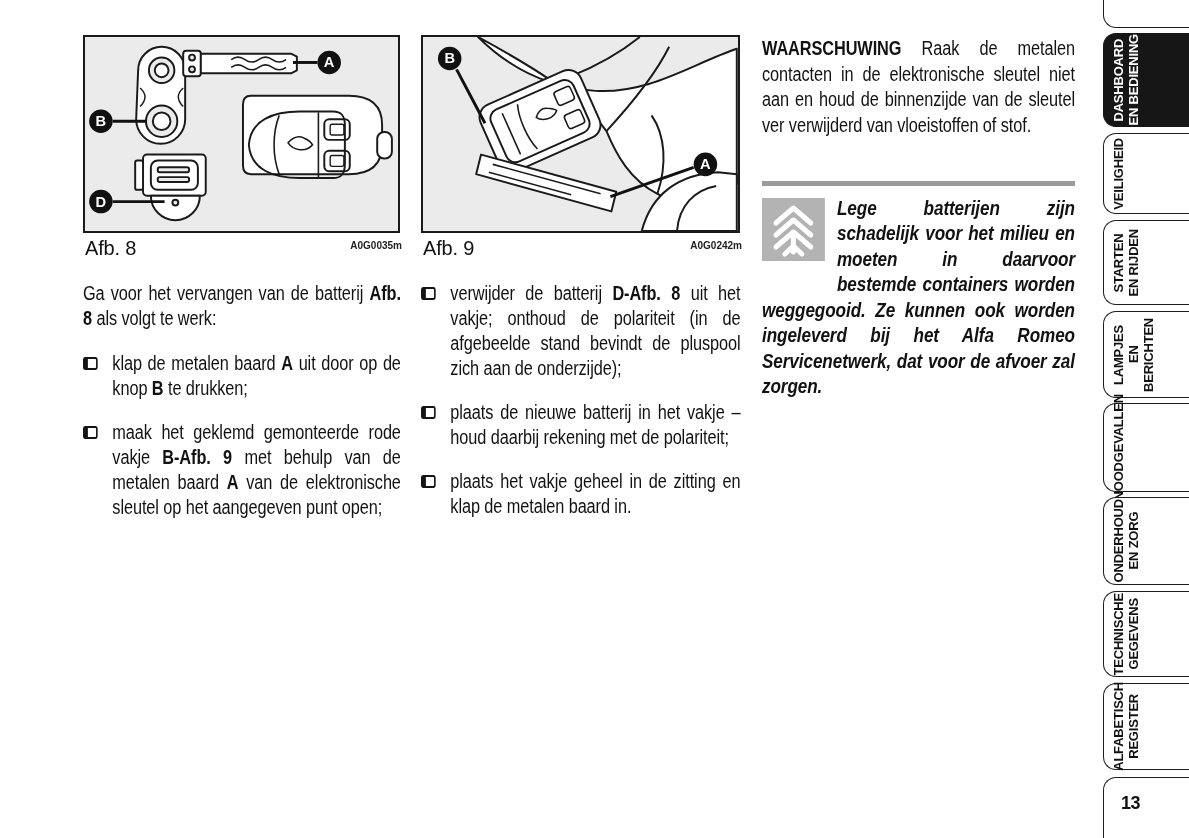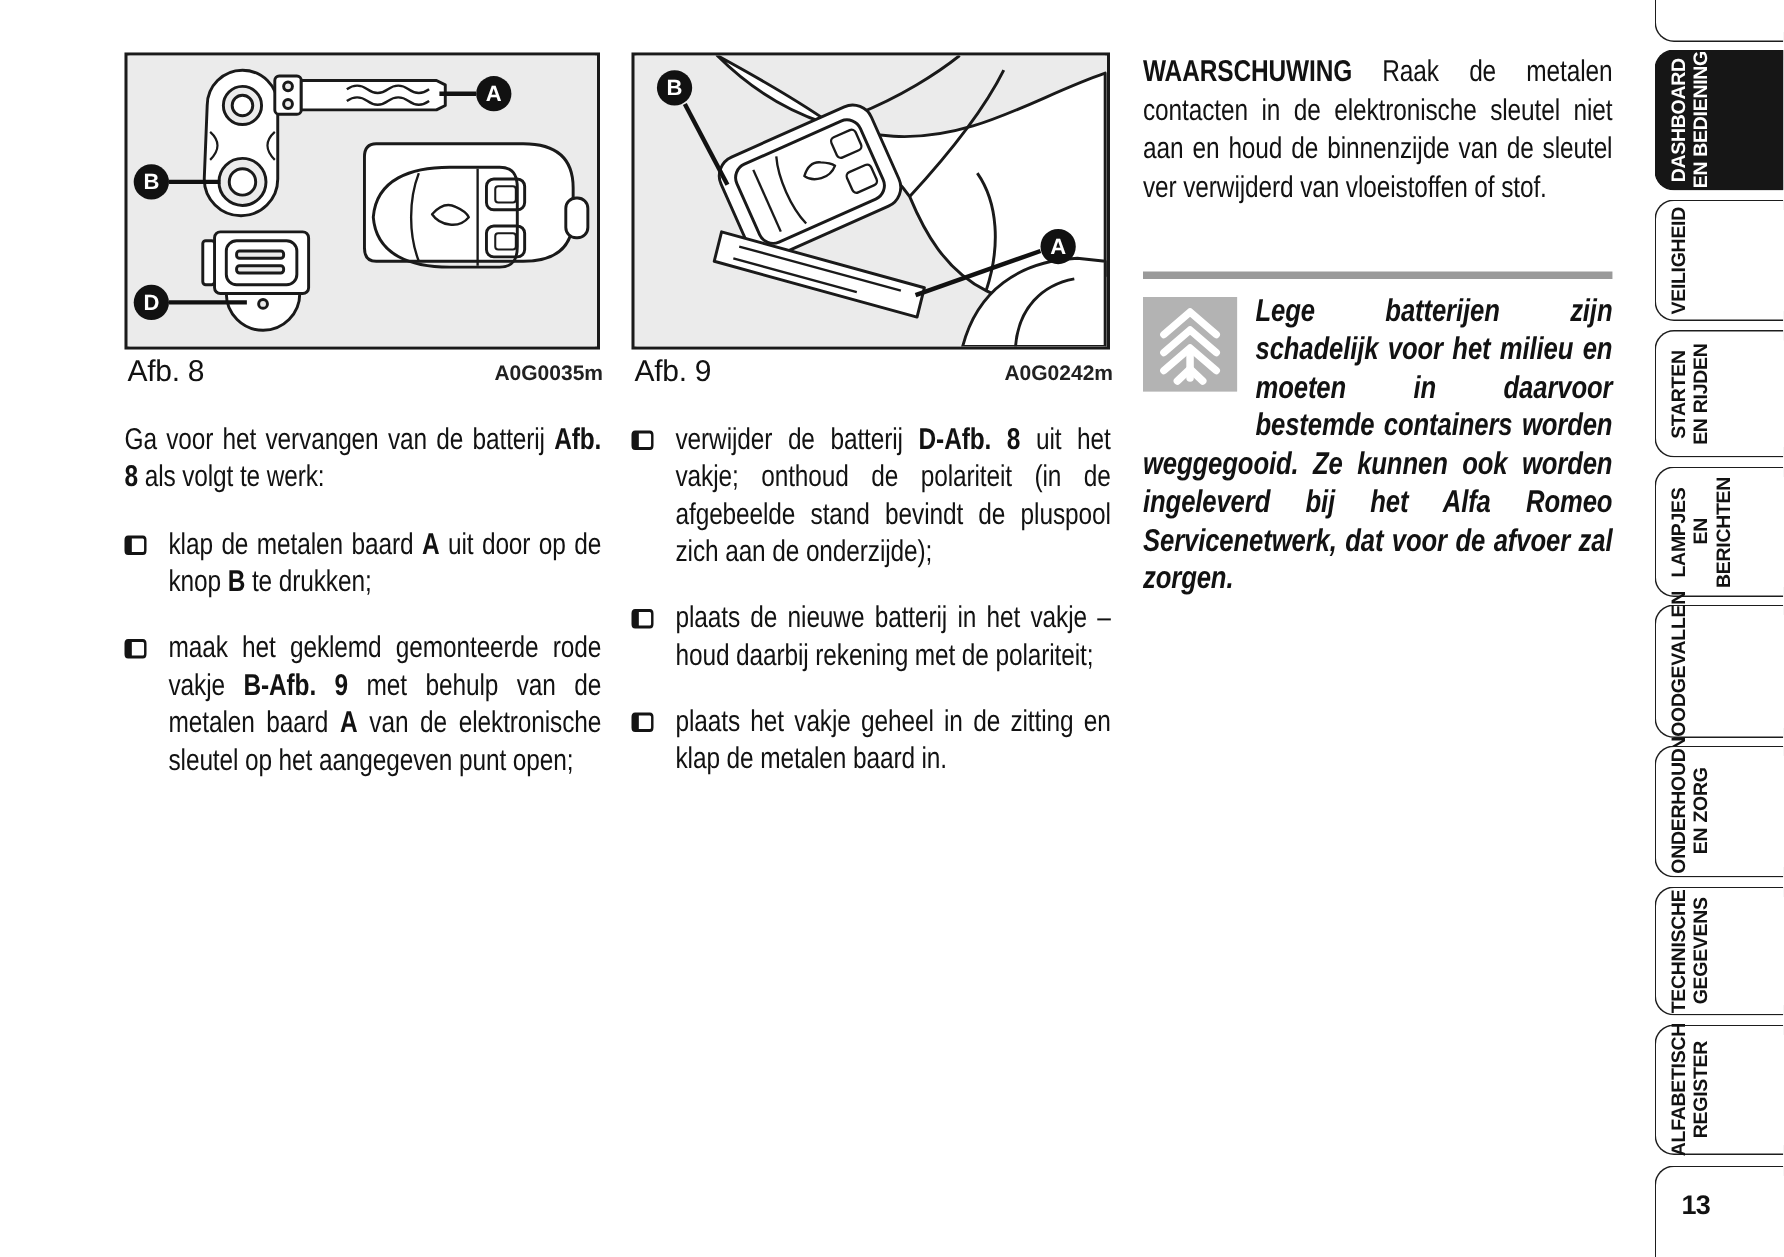--- a/index.html
+++ b/index.html
@@ -11,21 +11,21 @@
   
   .fig { position:absolute; border:2px solid #1a1a1a; background:#ebebeb; }
   #fig1 { left:83px; top:35px; width:317px; height:198px; }
   #fig2 { left:421px; top:35px; width:319px; height:198px; }
   .fig svg { width:100%; height:100%; display:block; }
 
   .figcap-row { position:absolute; display:flex; justify-content:space-between; align-items:flex-start; }
   #caprow1 { left:85px; top:237px; width:317px; }
   #caprow2 { left:423px; top:237px; width:319px;gap:12px; }
   .figcap  { font-size:20px; letter-spacing:-0.2px; }
-  .figcode { font-size:14px; font-weight:bold; margin-top:3px; color:#222; }
+  .figcode { font-size:10px; font-weight:bold; margin-top:3px; color:#222; }
 
   
   .col { position:absolute; transform:scaleX(0.815); transform-origin:0 0;
          font-size:20px; line-height:25px; letter-spacing:-0.1px; }
   #col1 { left:83px;  top:281px; width:390px; }
   #col2 { left:421px; top:281px; width:392px; }
   #col3 { left:762px; top:36px;  width:384px; line-height:25.5px; }
 
   .para { text-align:justify; }
   .bd   { font-weight:bold; }

